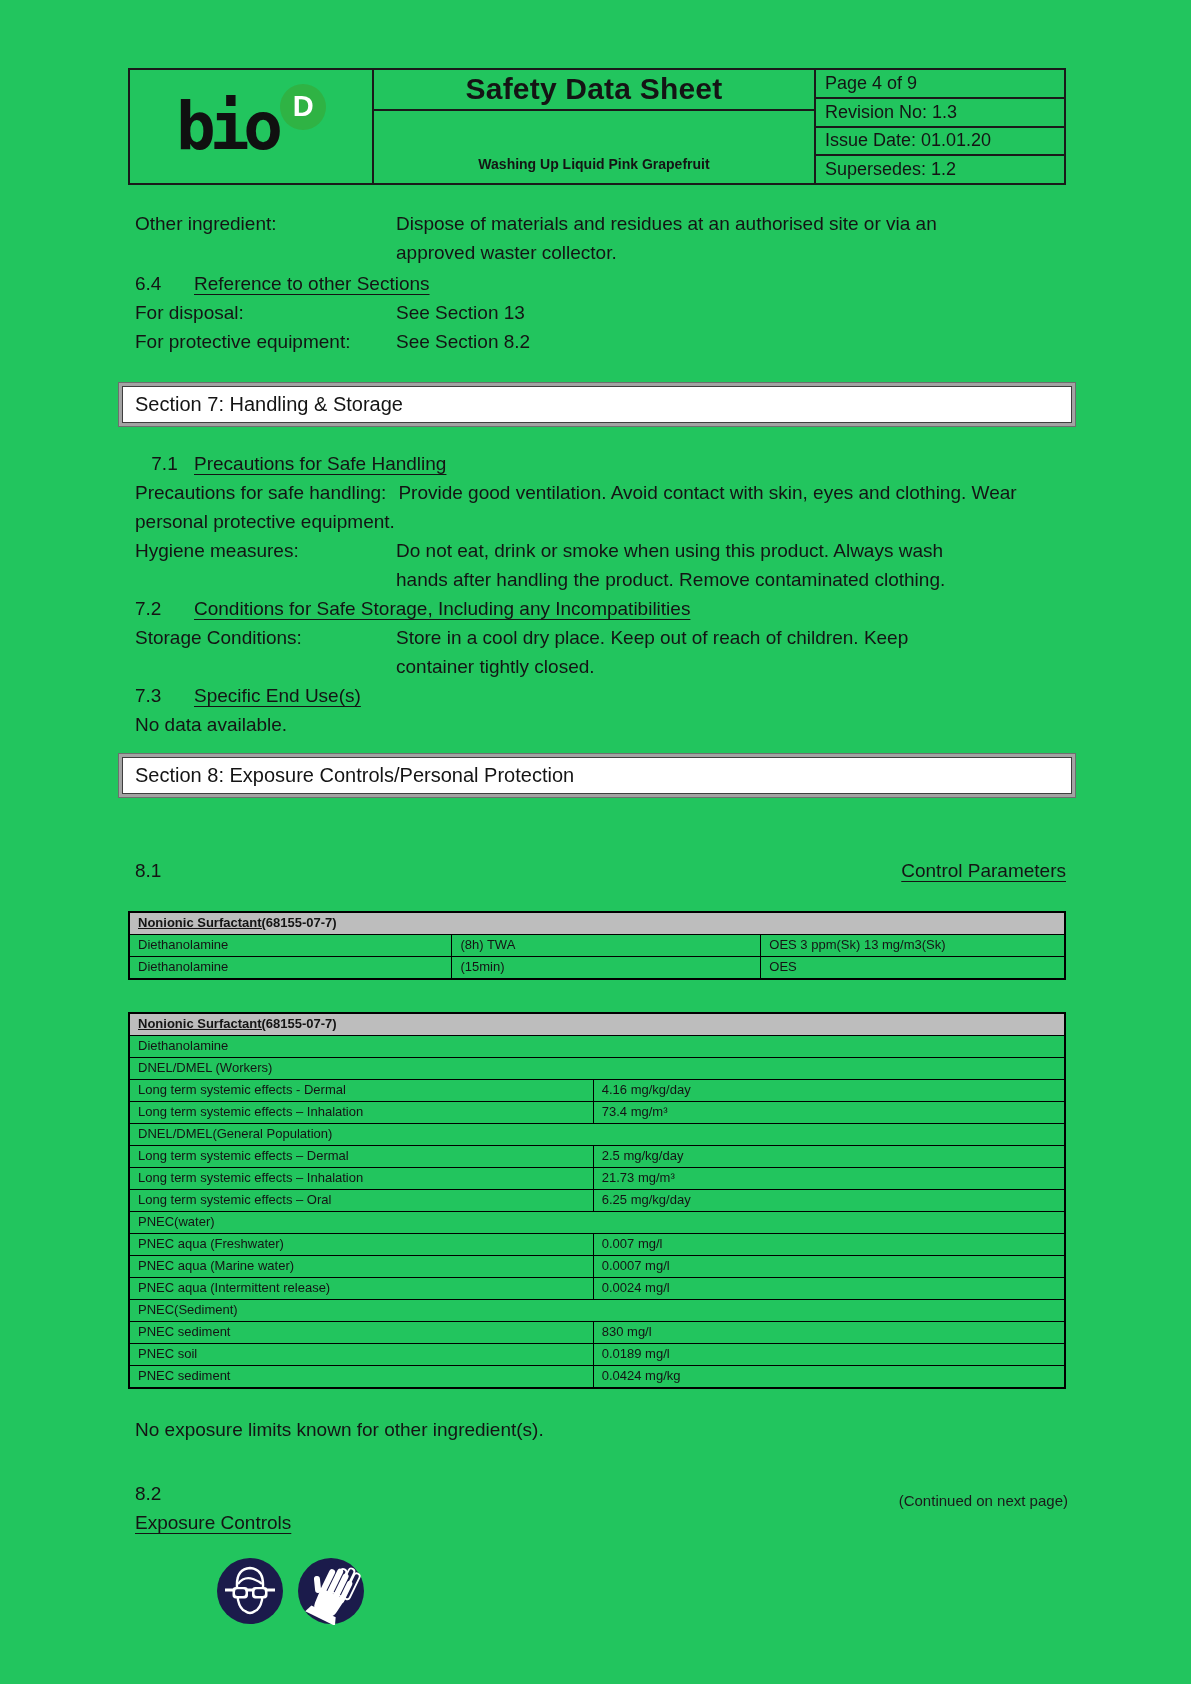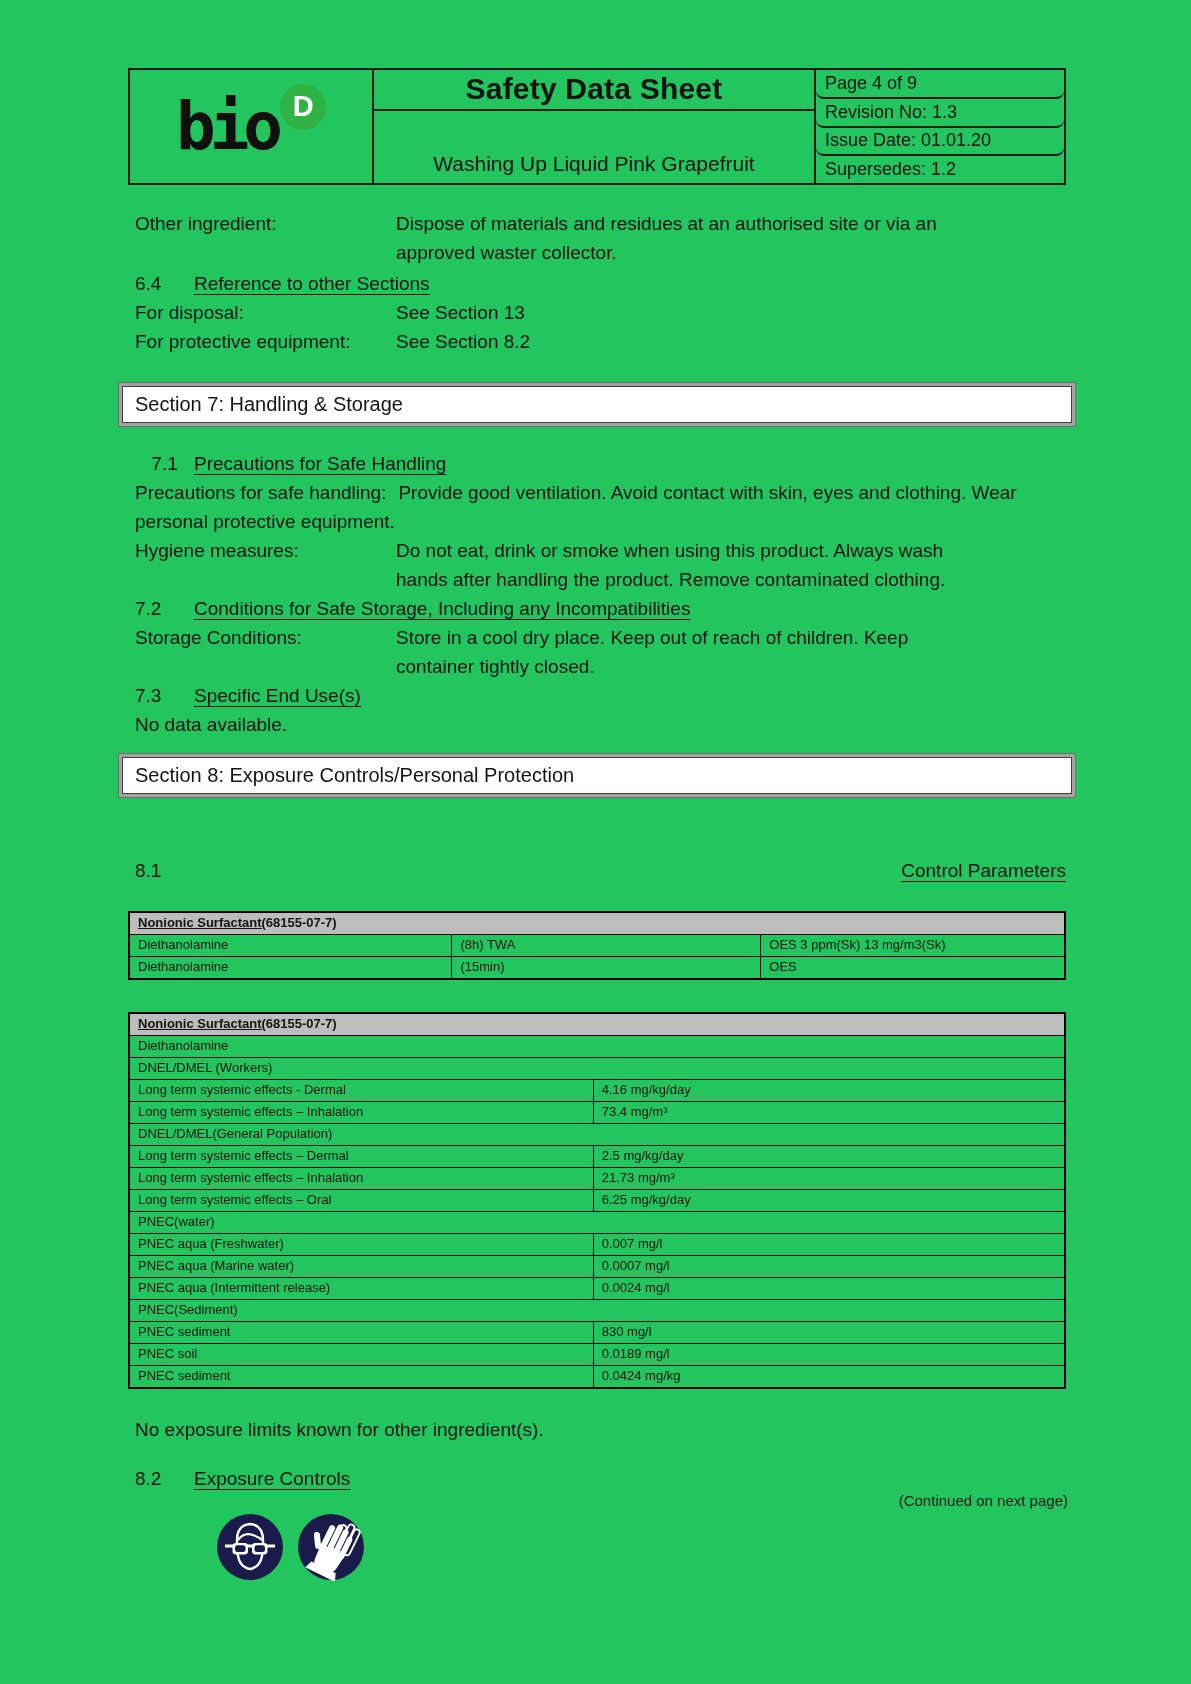--- a/index.html
+++ b/index.html
@@ -11,23 +11,23 @@
   .content { margin-left:128px; width:938px; }
 
   
   .doc-header { display:flex; border:2px solid #1a1a1a; margin-top:68px; height:117px; }
   .dh-logo { width:244px; border-right:2px solid #1a1a1a; display:flex; align-items:center; justify-content:center; }
   .logo-text { font-family:"DejaVu Sans Mono", monospace; font-weight:bold; font-size:66px; letter-spacing:-6px; color:#101010; line-height:1; }
   .logo-badge { display:inline-flex; width:46px; height:46px; border-radius:50%; background:#2fb344; color:#fff;
     align-items:center; justify-content:center; font-weight:bold; font-size:29px; transform:translateY(-20px); margin-left:3px; }
   .dh-mid { flex:1; display:flex; flex-direction:column;gap:34px; }
   .dh-title { flex:1; display:flex; align-items:center; justify-content:center; font-size:30px; font-weight:bold; border-bottom:2px solid #1a1a1a; letter-spacing:0.2px; }
-  .dh-sub { flex:1; display:flex; align-items:center; justify-content:center; font-size:21px; font-weight:normal;text-align:center; }
+  .dh-sub { flex:1; display:flex; align-items:center; justify-content:center; font-size:14px; font-weight:bold;text-align:center; }
   .dh-meta { width:250px; border-left:2px solid #1a1a1a; display:flex; flex-direction:column; font-size:18px; }
-  .dh-meta > div { flex:1; display:flex; align-items:center; padding-left:9px; border-bottom:2px solid #1a1a1a;border-radius:8px; }
+  .dh-meta > div { flex:1; display:flex; align-items:center; padding-left:9px; border-bottom:2px solid #1a1a1a; }
   .dh-meta > div:last-child { border-bottom:none; }
 
   
   .tx { margin-left:7px; font-size:19px; line-height:29px; }
   .kv { display:flex; }
   .kv .k { width:261px; flex:none; }
   .kv .v { max-width:560px; }
   .heading { display:flex; font-size:19px; line-height:29px; }
   .heading .num { width:59px; flex:none; }
   .heading .t { text-decoration:underline; text-underline-offset:4px; }
@@ -42,21 +42,21 @@
   table.sds { border-collapse:collapse; width:100%; font-size:13px; table-layout:fixed; border:2px solid #000; }
   table.sds td { border:1.5px solid #000; padding:2px 8px 3px; line-height:16px; overflow:hidden; white-space:nowrap; }
   .th-row td { background:#bdbdbd; font-weight:bold; }
   .th-row .u { text-decoration:underline; }
 
   .mt2  { margin-top:2px; }
   .mt14 { margin-top:14px; }
   .mt22 { margin-top:22px;text-align:center; }
   .mt24 { margin-top:24px; }
   .mt26 { margin-top:26px; }
-  .mt32 { margin-top:20px; }
+  .mt32 { margin-top:35px;flex-direction:column; }
   .mt58 { margin-top:58px;justify-content:space-between; }
 
   
   .ppe-row { margin-top:20px; margin-left:88px; display:flex; gap:13px; }
   .ppe-row svg { display:block; }
 
   .continued { position:absolute; top:1492px; right:123px; font-size:15px; color:#1a1a1a; }
 </style>
 </head>
 <body>

